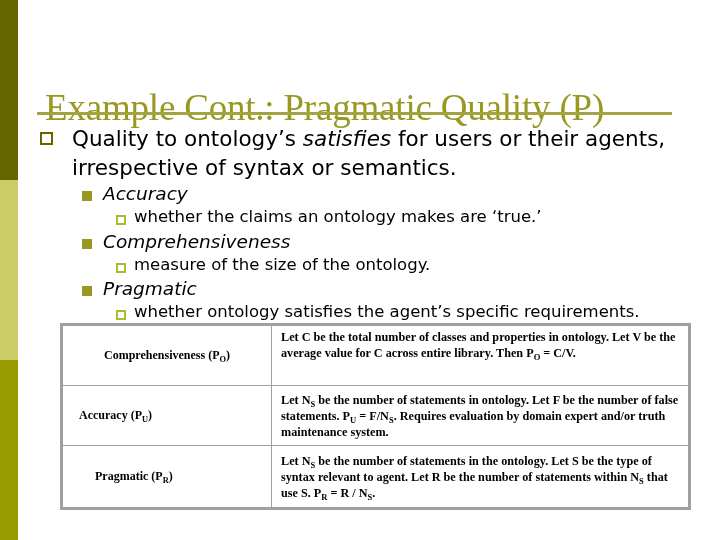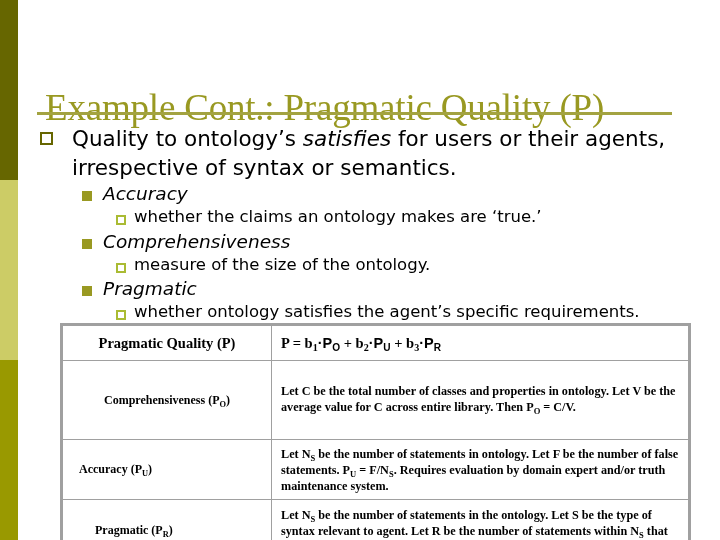--- a/index.html
+++ b/index.html
@@ -20,21 +20,21 @@
   .l3 .bul { position:absolute; left:0; top:5px; width:6px; height:6px; border:2px solid #aabb33; }
   .l3 .txt { position:absolute; left:18px; top:-3px; white-space:nowrap; }
   table.q { position:absolute; left:60px; top:323px; width:631px; border-collapse:collapse; border:3px solid #a0a0a0; font-family:"Liberation Serif", serif; font-weight:bold; }
   table.q td { border:1px solid #a0a0a0; vertical-align:middle; padding:0; }
   table.q td.c1 { width:176px; text-align:center; font-size:12px; }
   table.q td.c2 { padding:2px 8px 2px 9px; font-size:12.2px; line-height:16px; }
   table.q tr.hdr td { height:30px; }
   table.q tr.hdr td.c1 { font-size:14.5px; }
   table.q tr.hdr td.c2 { font-size:14.5px; }
   table.q tr.r1 td { height:54px; }
-  table.q tr.r1 td.c2 { vertical-align:top; padding-top:22px;margin-top:20px; }
+  table.q tr.r1 td.c2 { vertical-align:top; padding-top:3px;margin-top:20px; }
   table.q tr.r2 td { height:55px; }
   table.q tr.r3 td { height:57px; }
   sub { font-size:70%; vertical-align:-3px; line-height:0; }
   .sf { font-family:"Liberation Sans", sans-serif; }
 </style>
 </head>
 <body>
 
 <div class="bar b1"></div>
 <div class="bar b2"></div>
@@ -70,24 +70,20 @@
   <span class="bul"></span>
   <span class="txt">Pragmatic</span>
 </div>
 <div class="l3" style="top:305px;">
   <span class="bul"></span>
   <span class="txt">whether ontology satisfies the agent’s specific requirements.</span>
 </div>
 
 <table class="q">
   <tbody>
-      <tr class="hdr">
-    <td class="c1">Pragmatic Quality (P)</td>
-    <td class="c2"><span>P = b</span><sub>1</sub><span class="sf">·P</span><sub class="sf">O</sub><span> + b</span><sub>2</sub><span class="sf">·P</span><sub class="sf">U</sub><span> + b</span><sub>3</sub><span class="sf">·P</span><sub class="sf">R</sub></td>
-  </tr>
   <tr class="r1">
     <td class="c1"><span>Comprehensiveness (P</span><sub>O</sub><span>)</span></td>
     <td class="c2"><span>Let C be the total number of classes and properties in ontology.  Let V be the average value for C across entire library.  Then P</span><sub>O</sub><span> = C/V.</span></td>
   </tr>
   <tr class="r2">
     <td class="c1" style="text-align:left;padding-left:16px;margin-top:36px;"><span>Accuracy (P</span><sub>U</sub><span>)</span></td>
     <td class="c2"><span>Let N</span><sub>S</sub><span> be the number of statements in ontology.  Let F be the number of false statements.  P</span><sub>U</sub><span> = F/N</span><sub>S</sub><span>.  Requires evaluation by domain expert and/or truth maintenance system.</span></td>
   </tr>
   <tr class="r3">
     <td class="c1" style="text-align:left;padding-left:32px;"><span>Pragmatic (P</span><sub>R</sub><span>)</span></td>

